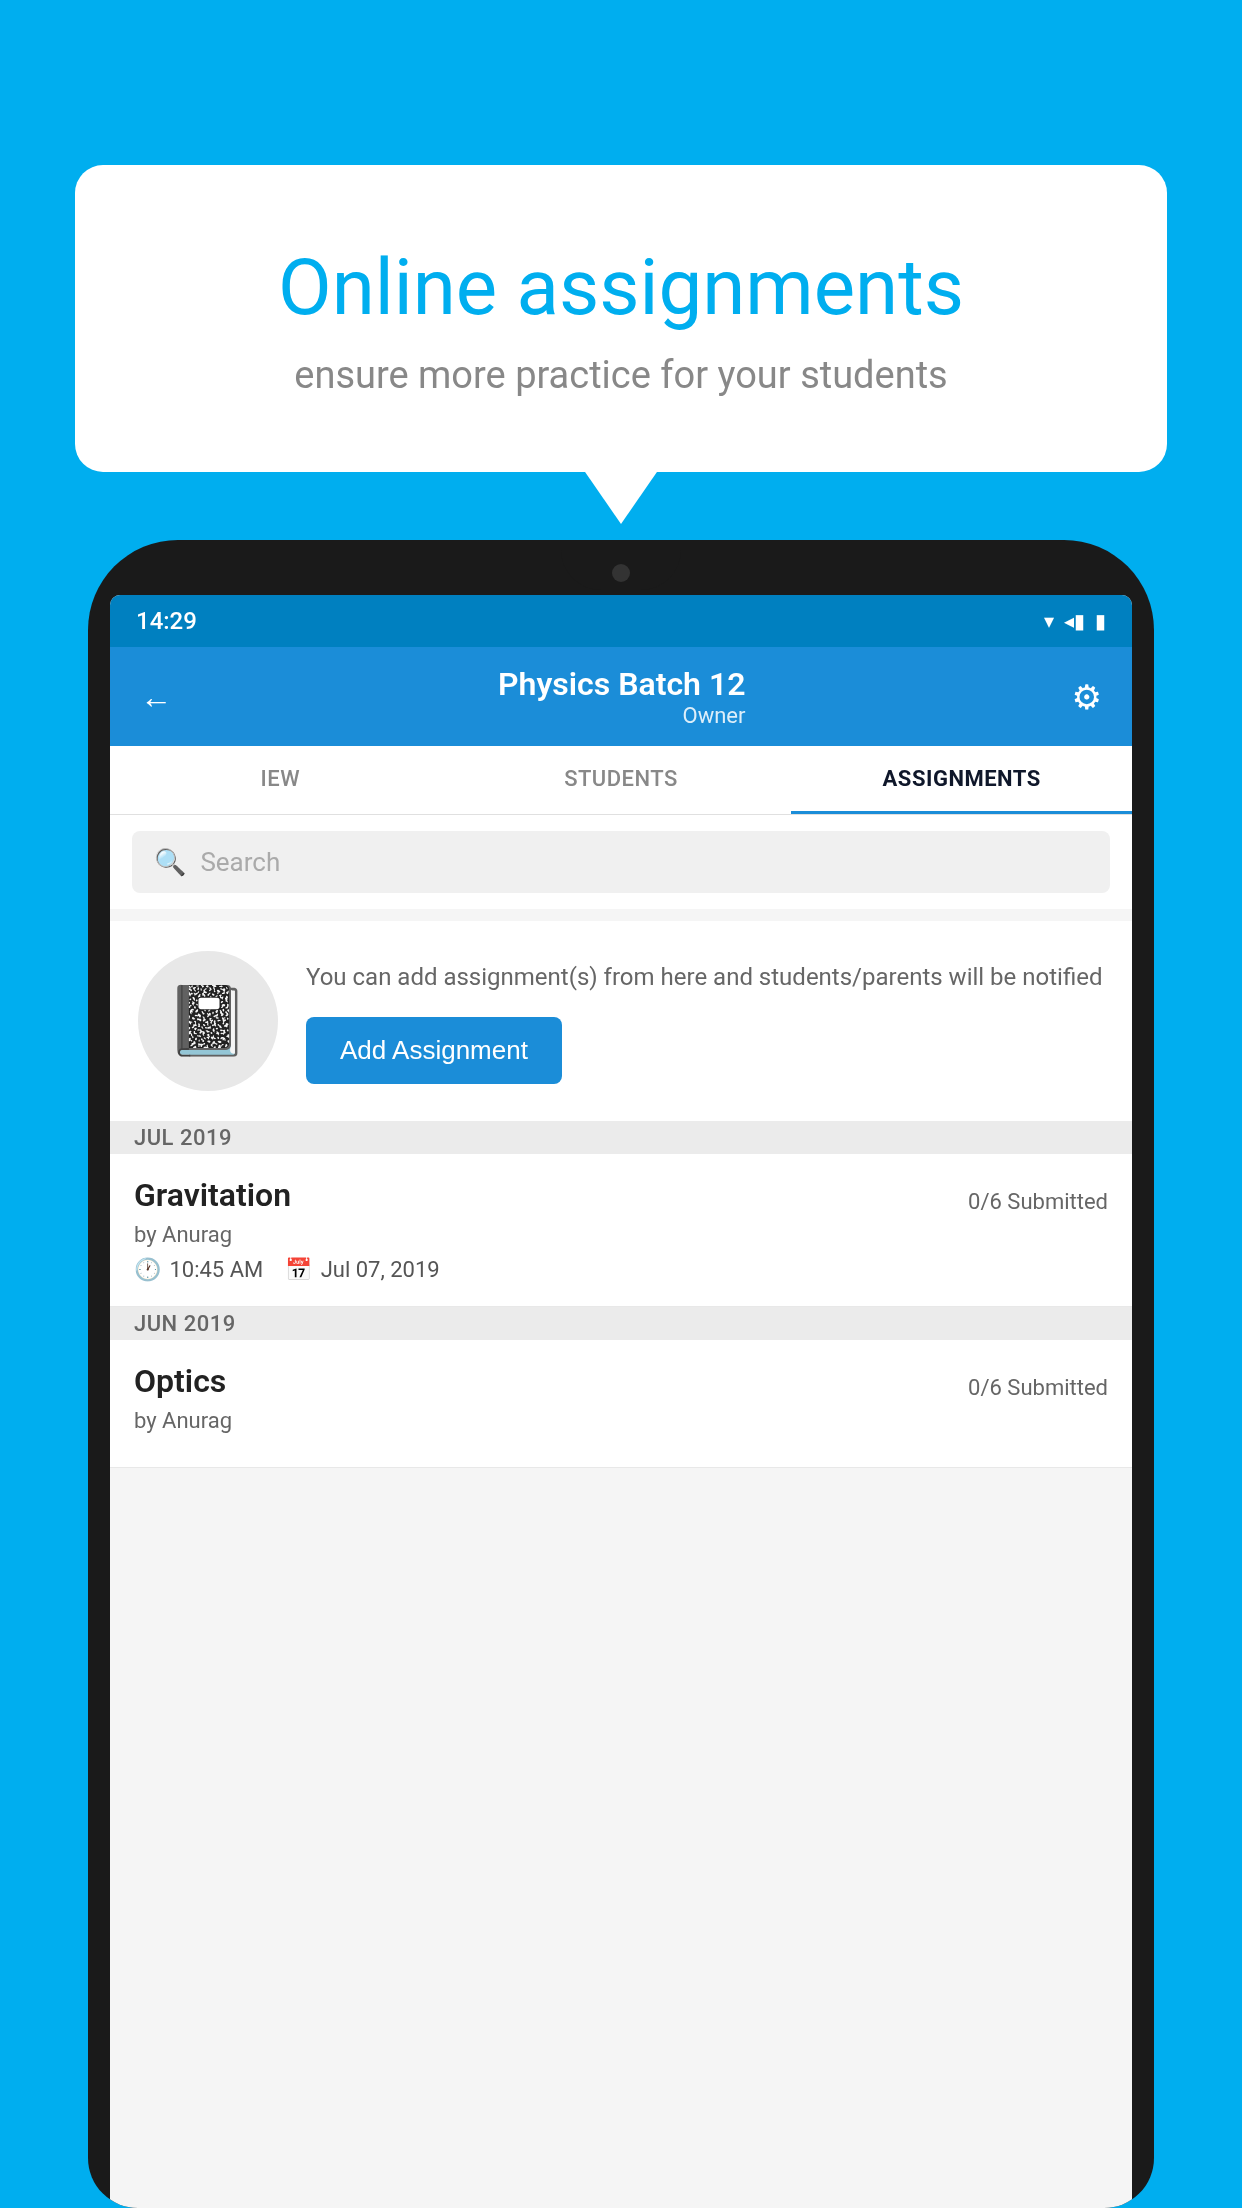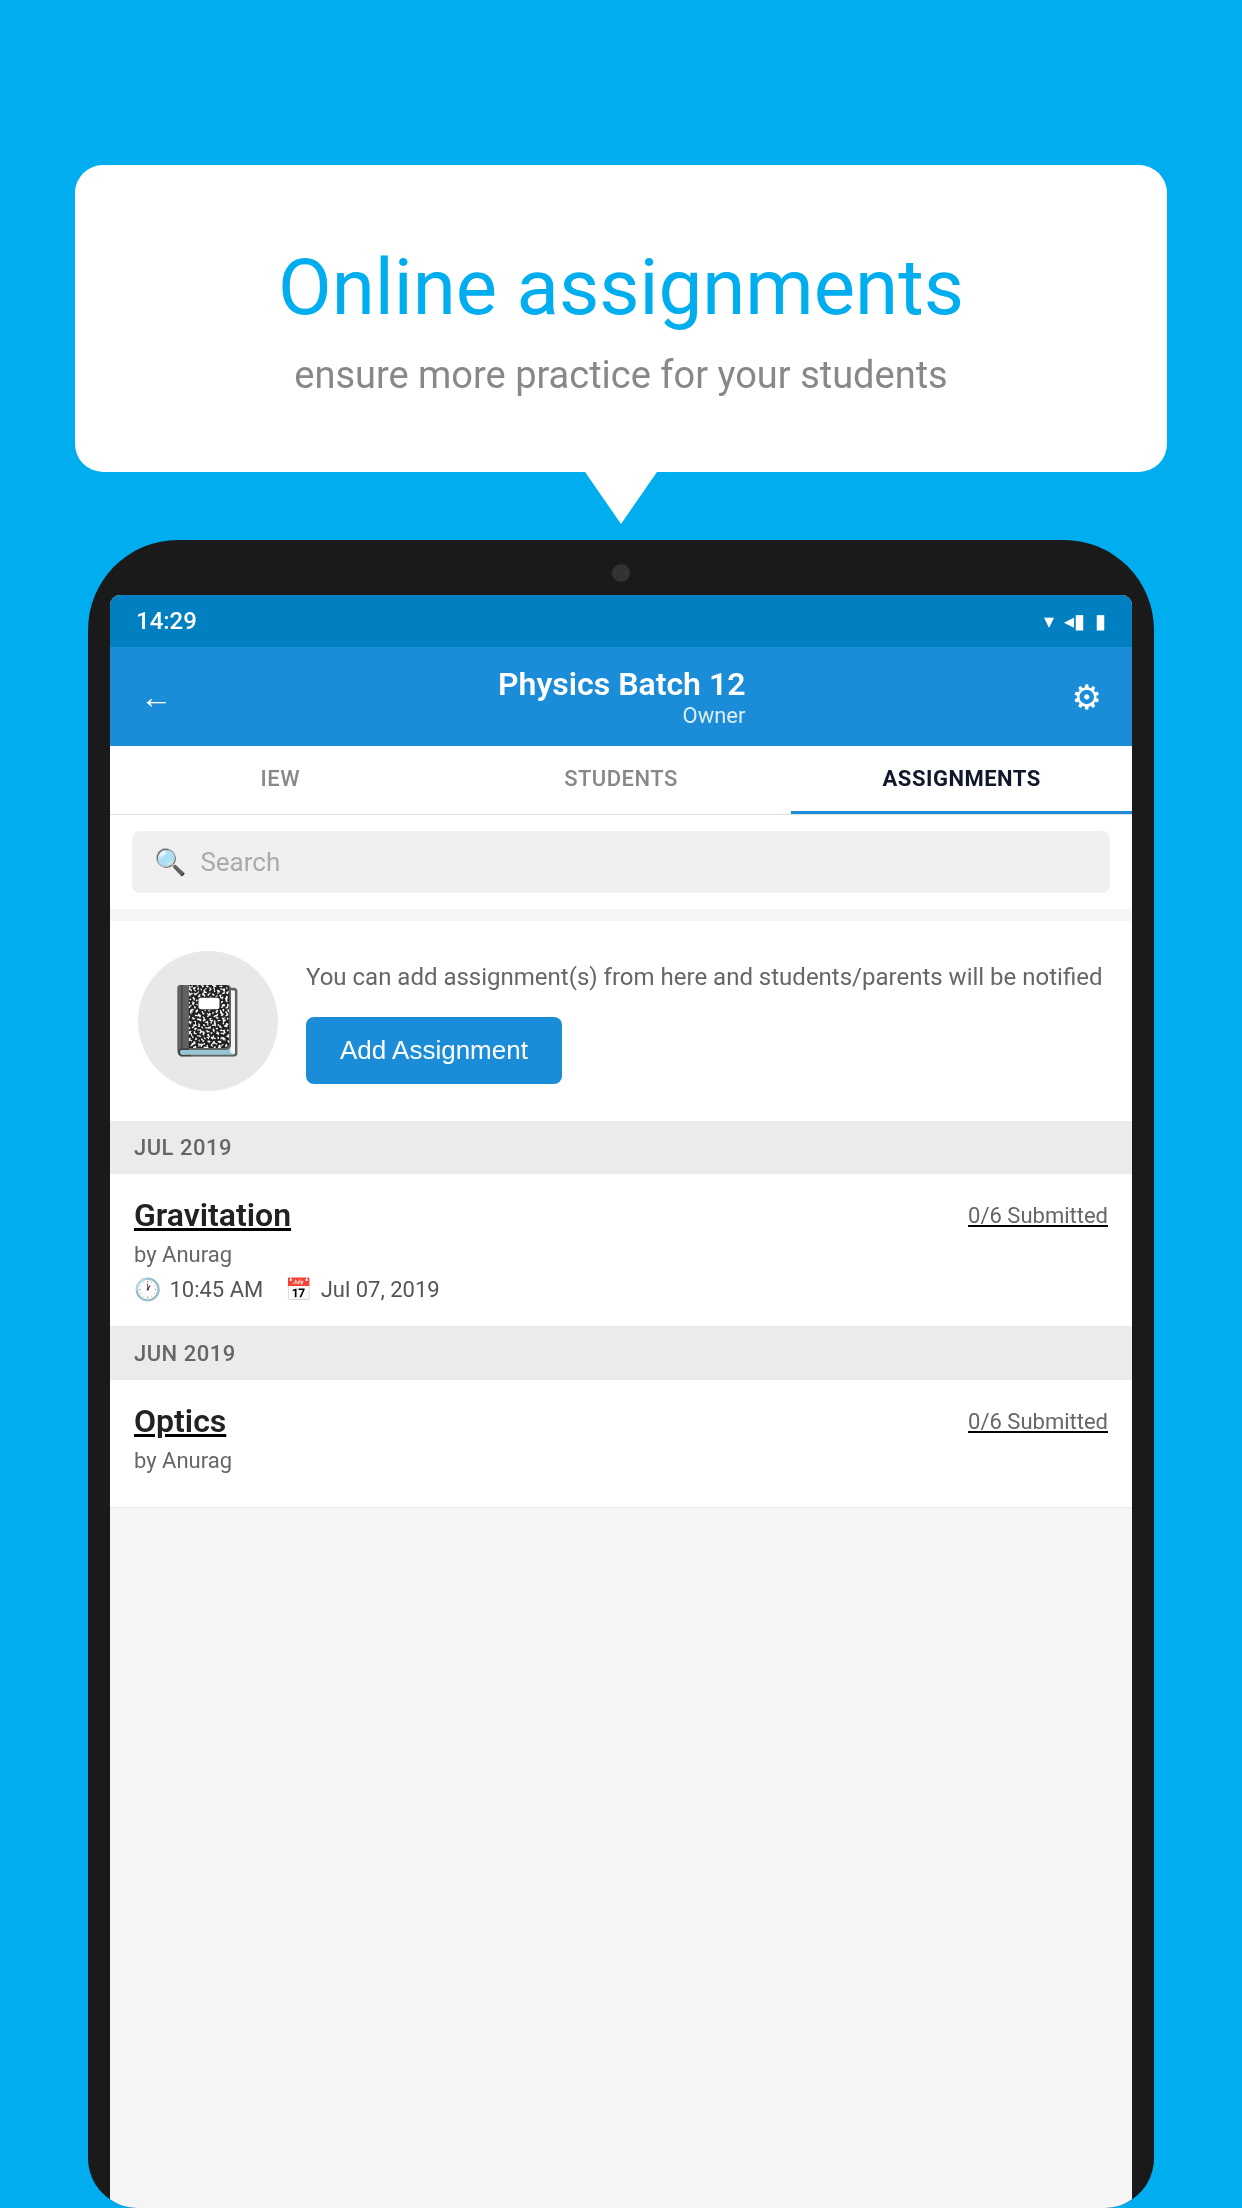--- a/index.html
+++ b/index.html
@@ -245,39 +245,38 @@
       border-radius: 8px;
       padding: 18px 34px;
       font-size: 26px;
       font-weight: 500;
       cursor: pointer;
     }
 
     
     .section-header {
       background: #ebebeb;
-      padding: 14px 24px;
+      padding: 4px 24px;
       font-size: 22px;
       color: #666;
       font-weight: 500;
       letter-spacing: 0.5px;
     }
 
     
     .assignment-item {
       background: white;
       padding: 22px 24px 24px;
       border-bottom: 1px solid #e8e8e8;
     }
     .assignment-top {
       display: flex;
       justify-content: space-between;
-      align-items: center;
+      align-items: flex-end;
       margin-bottom: 8px;
-      text-decoration: underline;
     }
     .assignment-name {
       font-size: 32px;
       font-weight: 600;
       color: #222;
     }
     .assignment-submitted {
       font-size: 22px;
       color: #666;
     }

